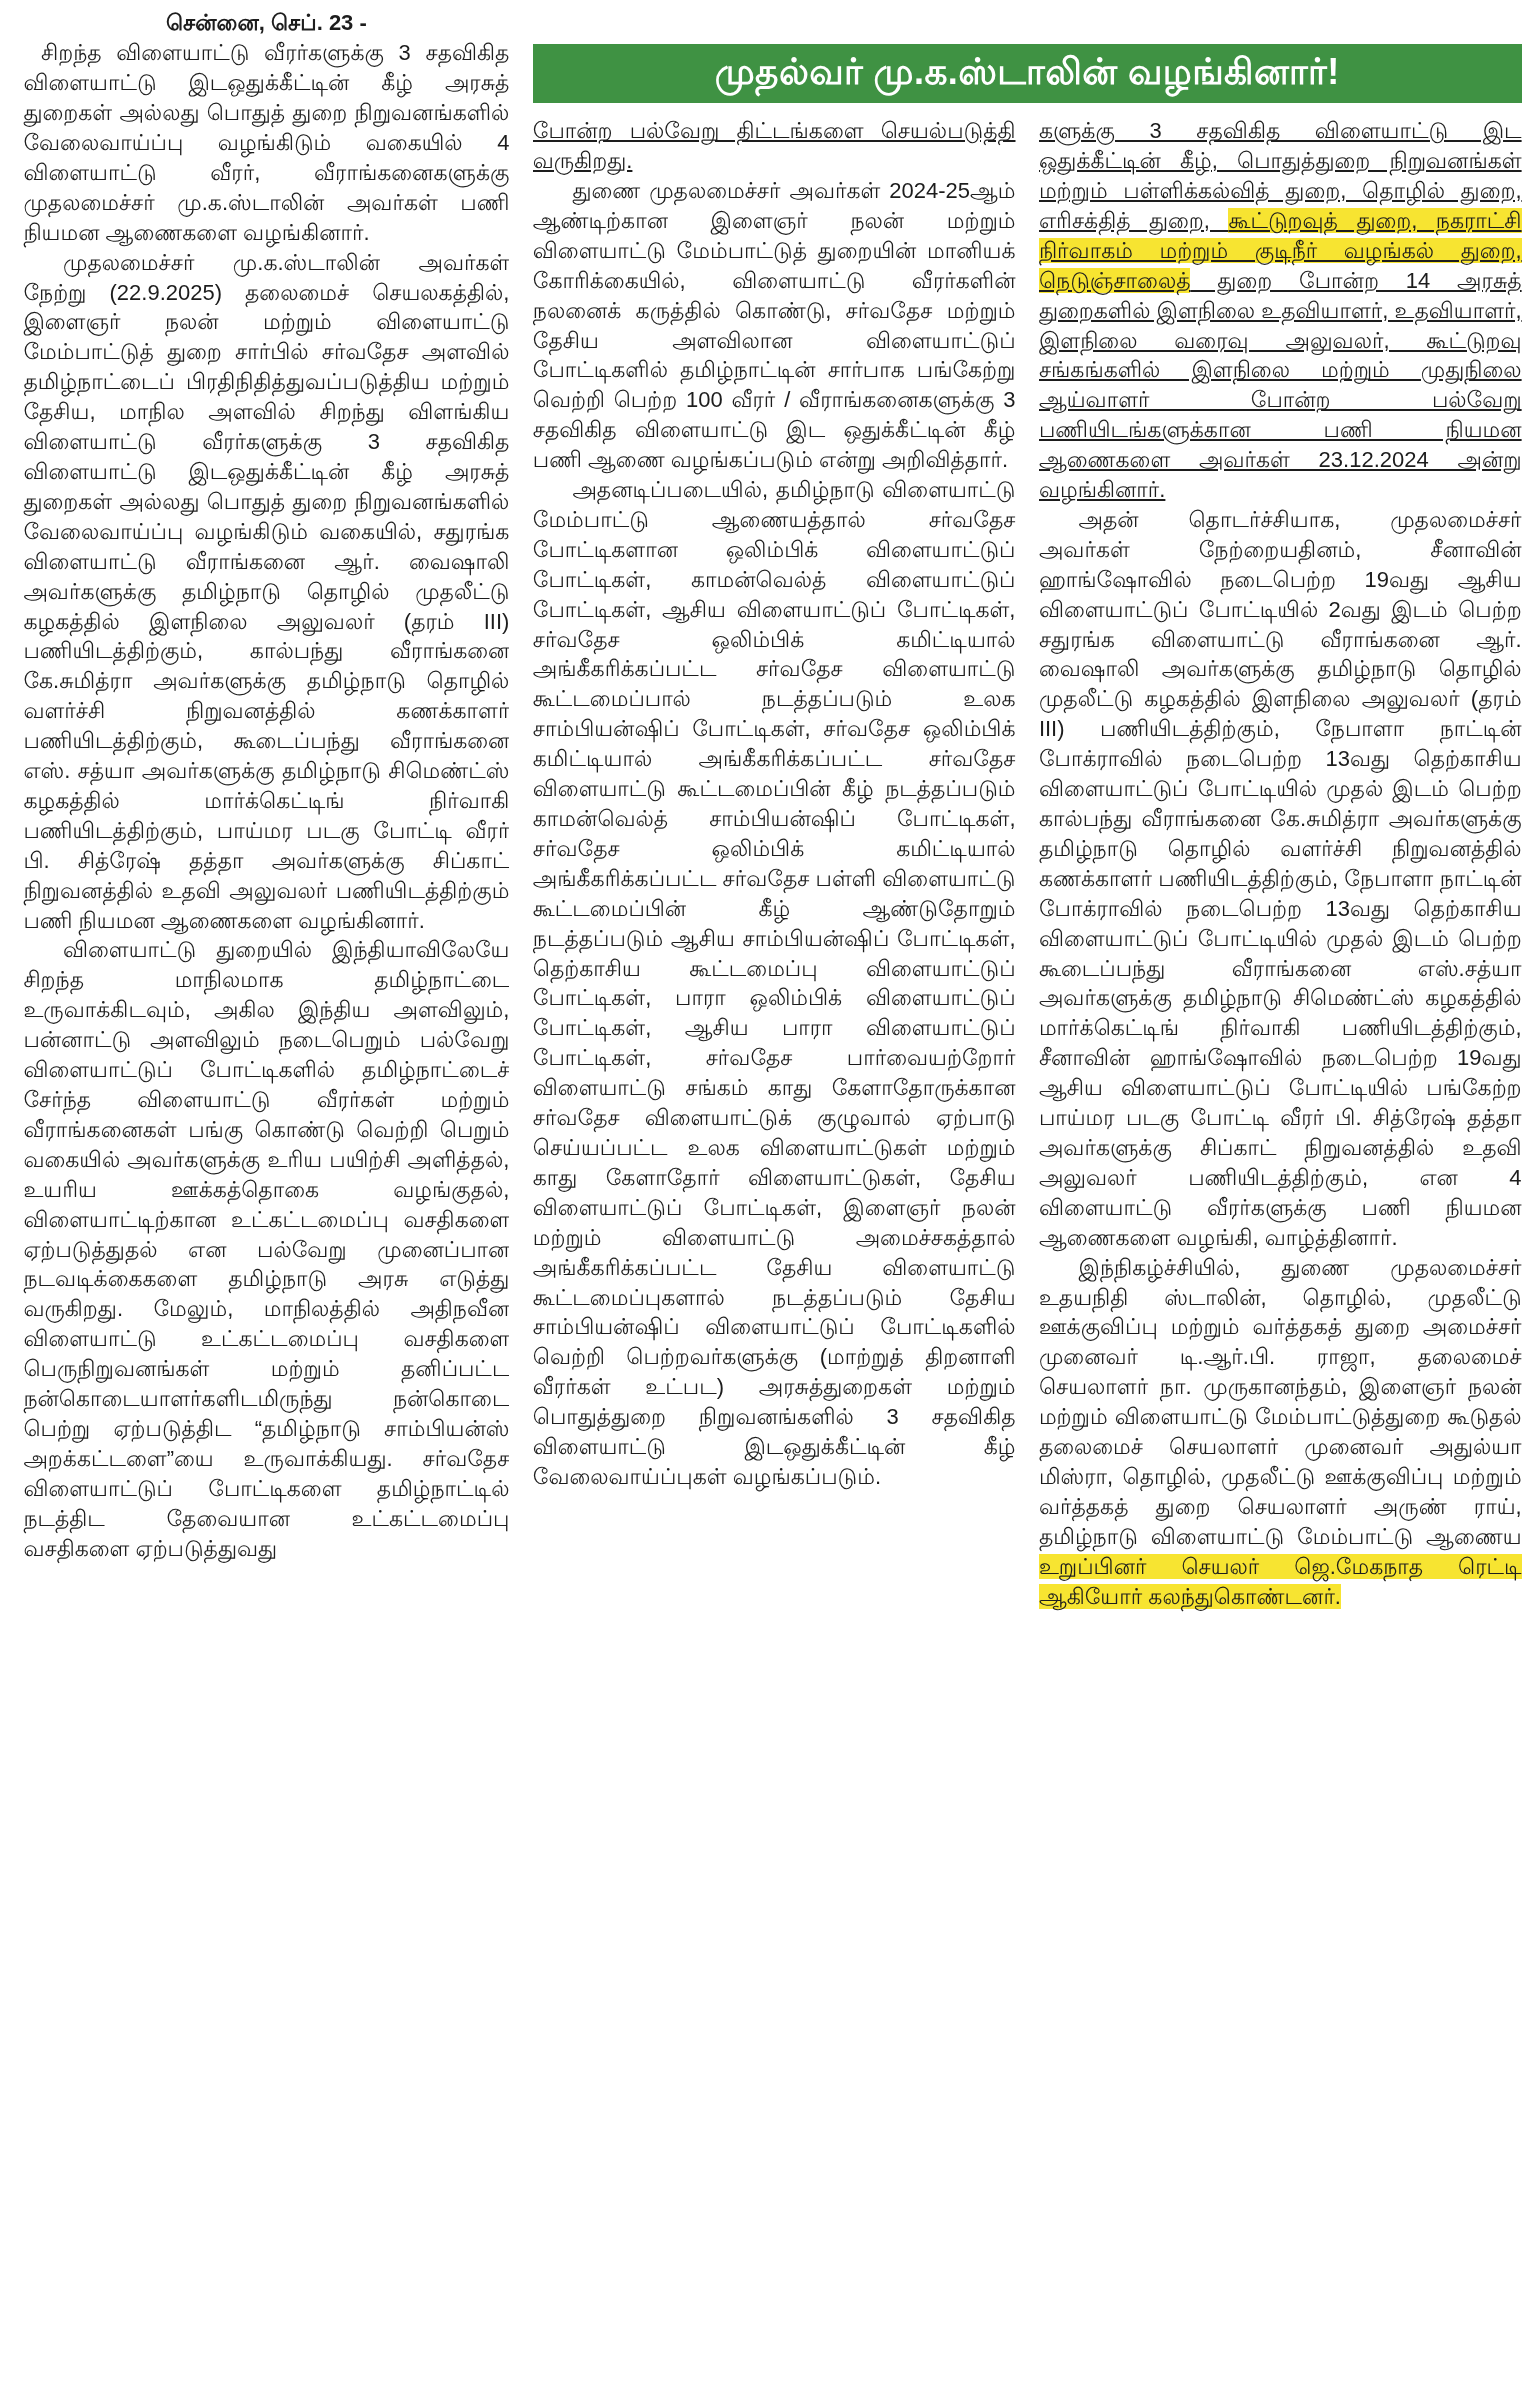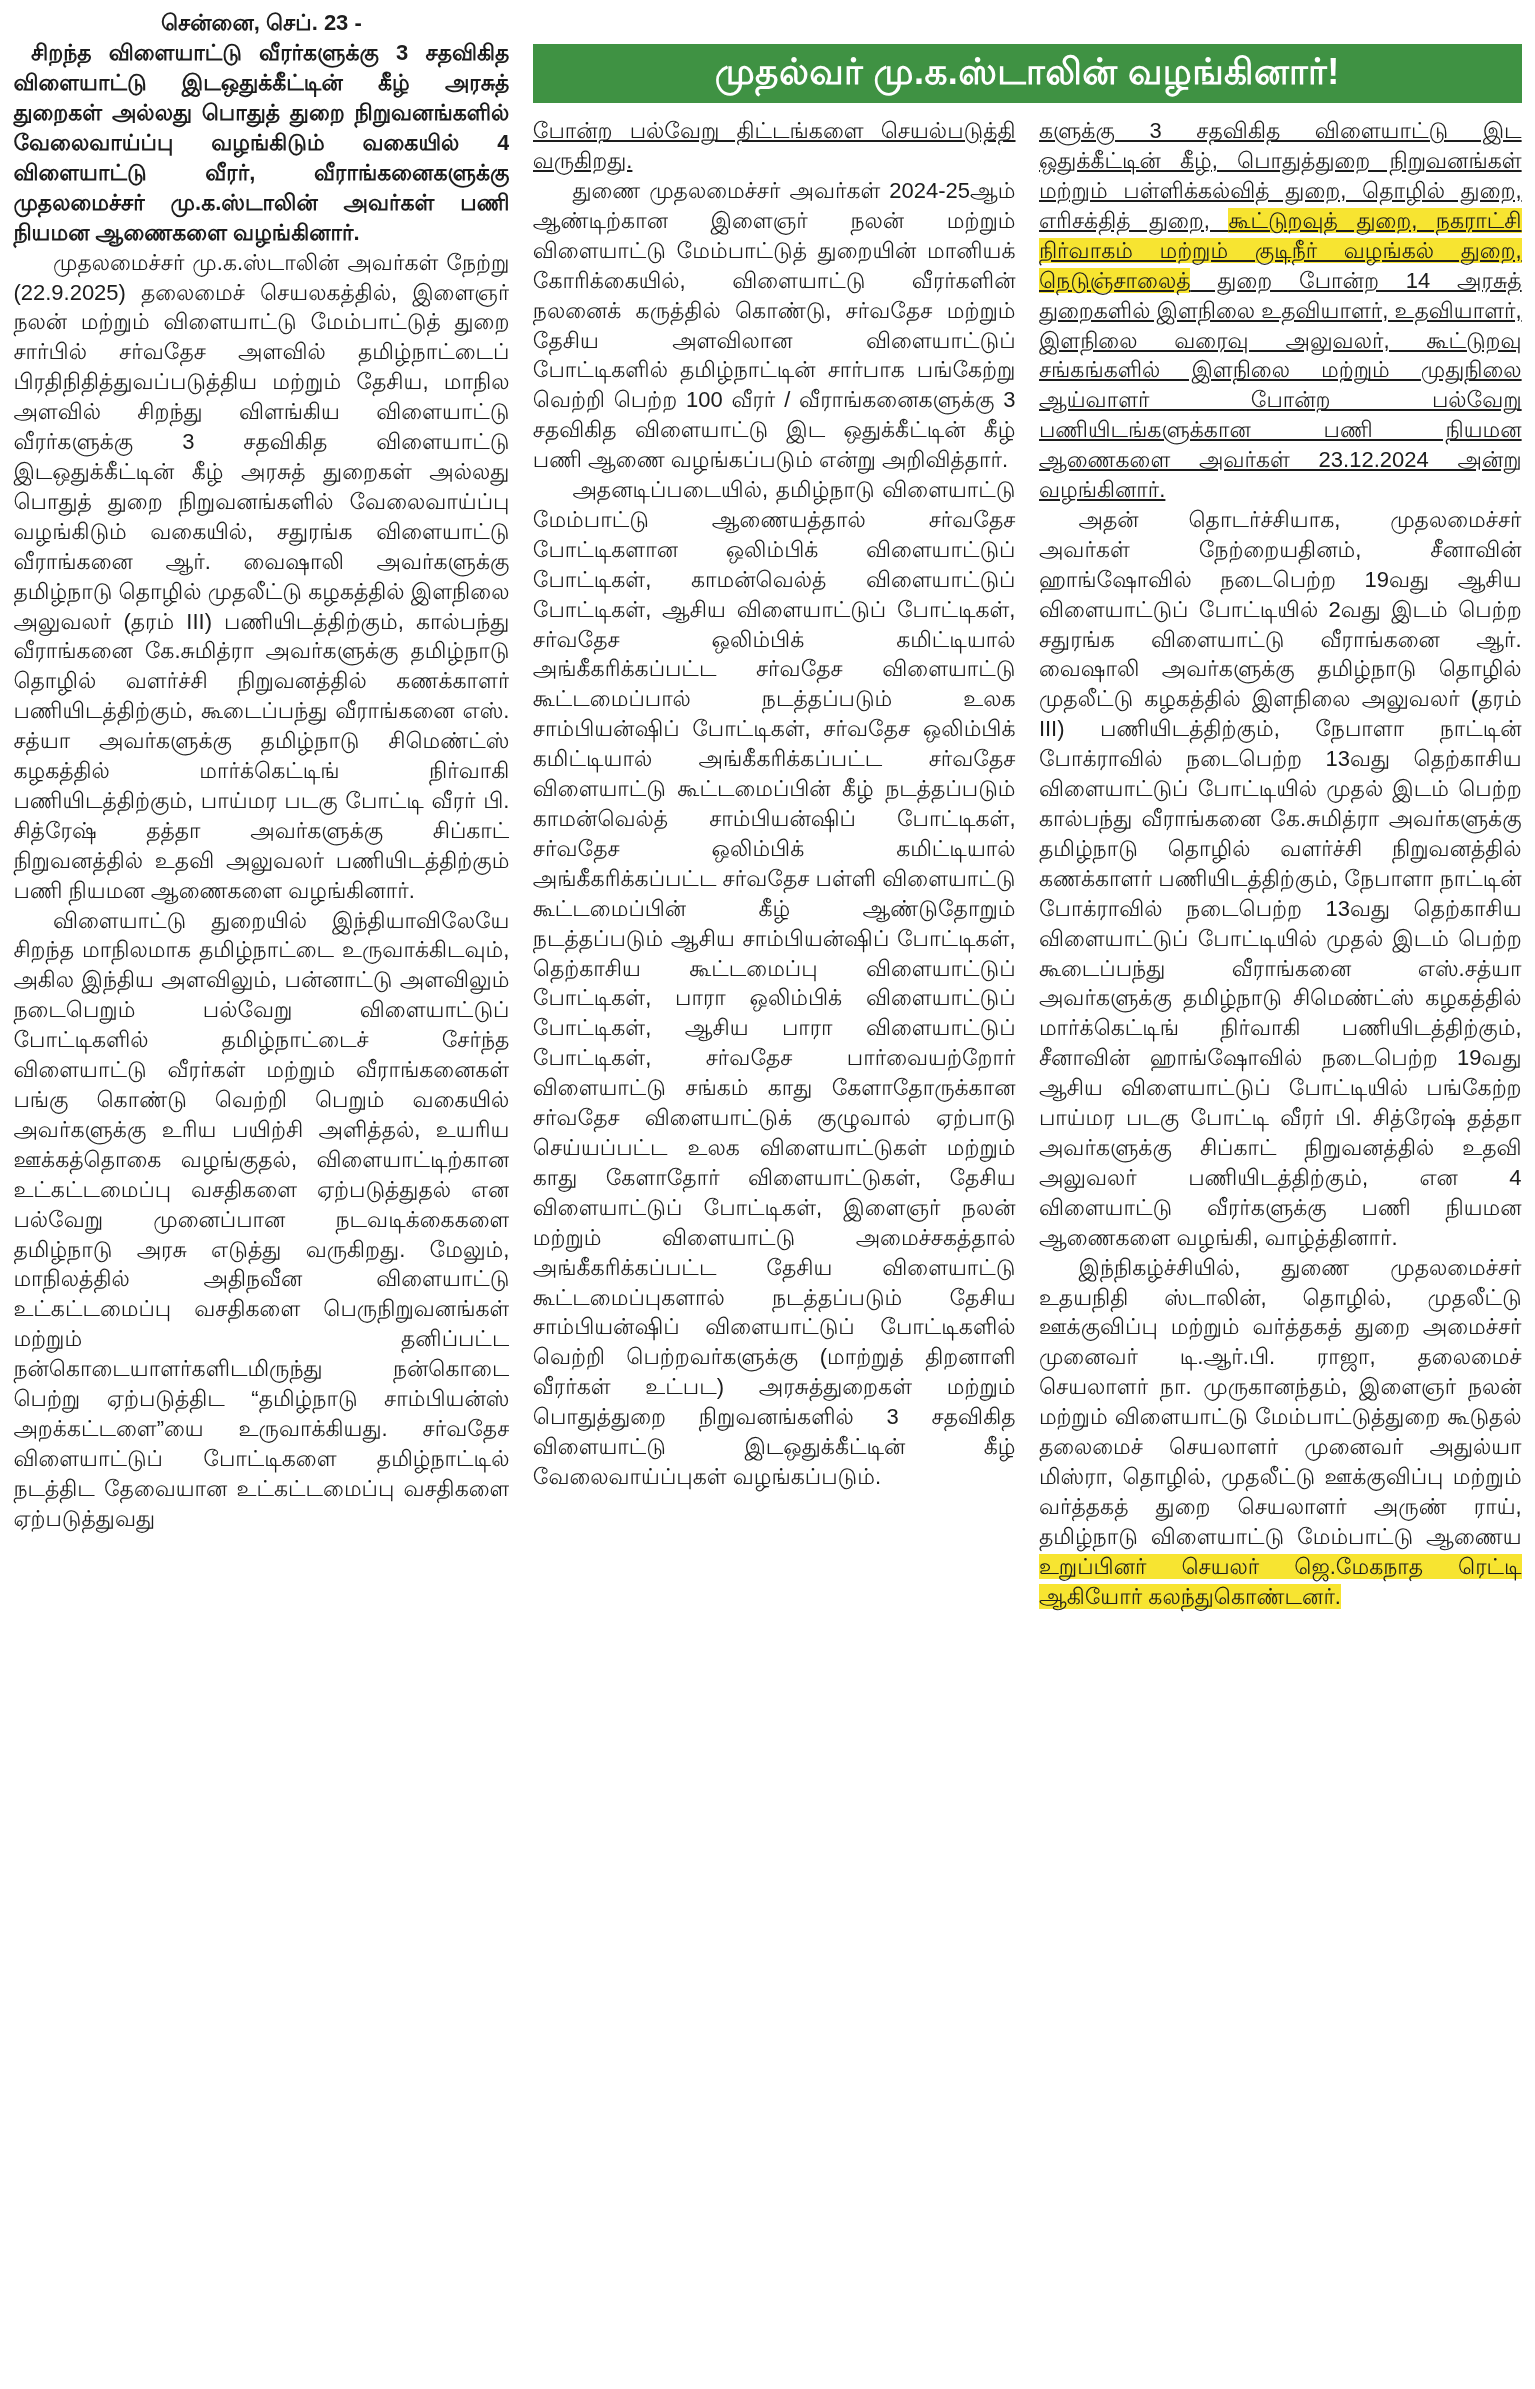--- a/index.html
+++ b/index.html
@@ -20,21 +20,21 @@
     overflow: hidden;
     background: #ffffff;
   }
   .col {
     font-size: 22px;
     line-height: 1.36;
     text-align: justify;
     overflow: hidden;
     word-break: break-word;
   }
-  .left-col { height: 2376px; }
+  .left-col { height: 2376px; margin-left: 10px; }
   .right-wrap { display: flex; flex-direction: column; overflow: hidden; height: 2376px; margin-top: 36px; }
   .banner {
     background: #3f9243;
     color: #ffffff;
     font-weight: bold;
     font-size: 36px;
     line-height: 1.25;
     text-align: center;
     padding: 5px 10px 8.4px 10px;
     margin: 0 0 13.4px 0;
@@ -50,21 +50,21 @@
   }
   p.para { margin: 0; text-indent: 1.8em; }
   p.cont { text-indent: 0; text-decoration: underline; }
   p.dateline {
     margin: 0;
     font-weight: bold;
     text-align: center;
     text-indent: 0;
   }
   p.lead {
-    font-weight: bold;
+    font-weight: normal;
     text-indent: 0.8em;
   }
   .hl { background: #f7e431; }
 </style>
 </head>
 <body>
 
 <div class="page">
 
   <div class="col left-col">

